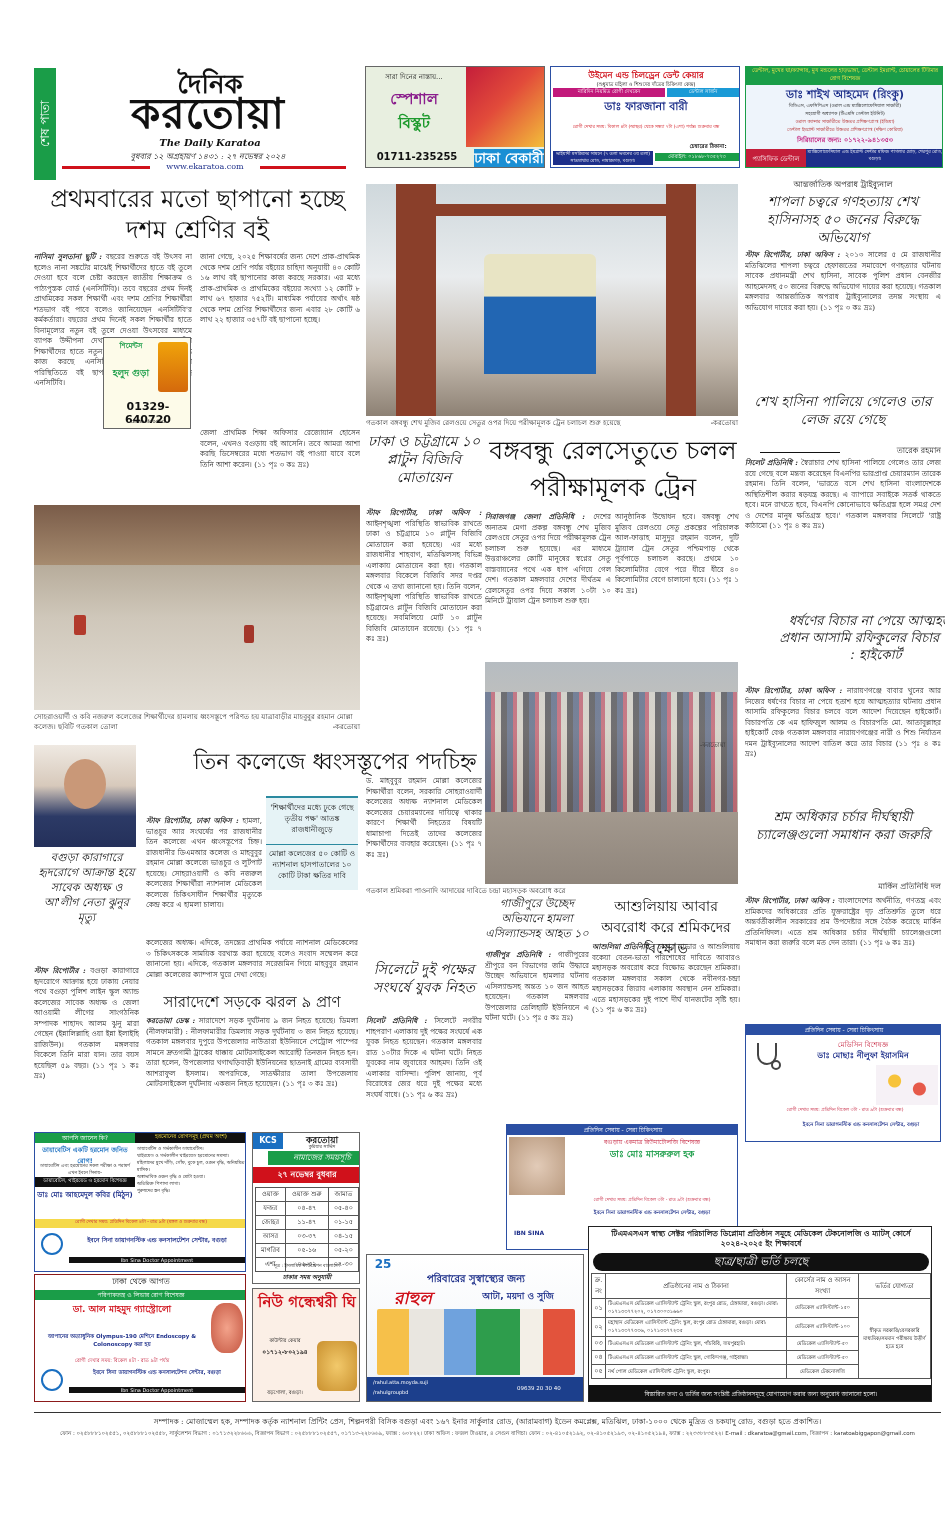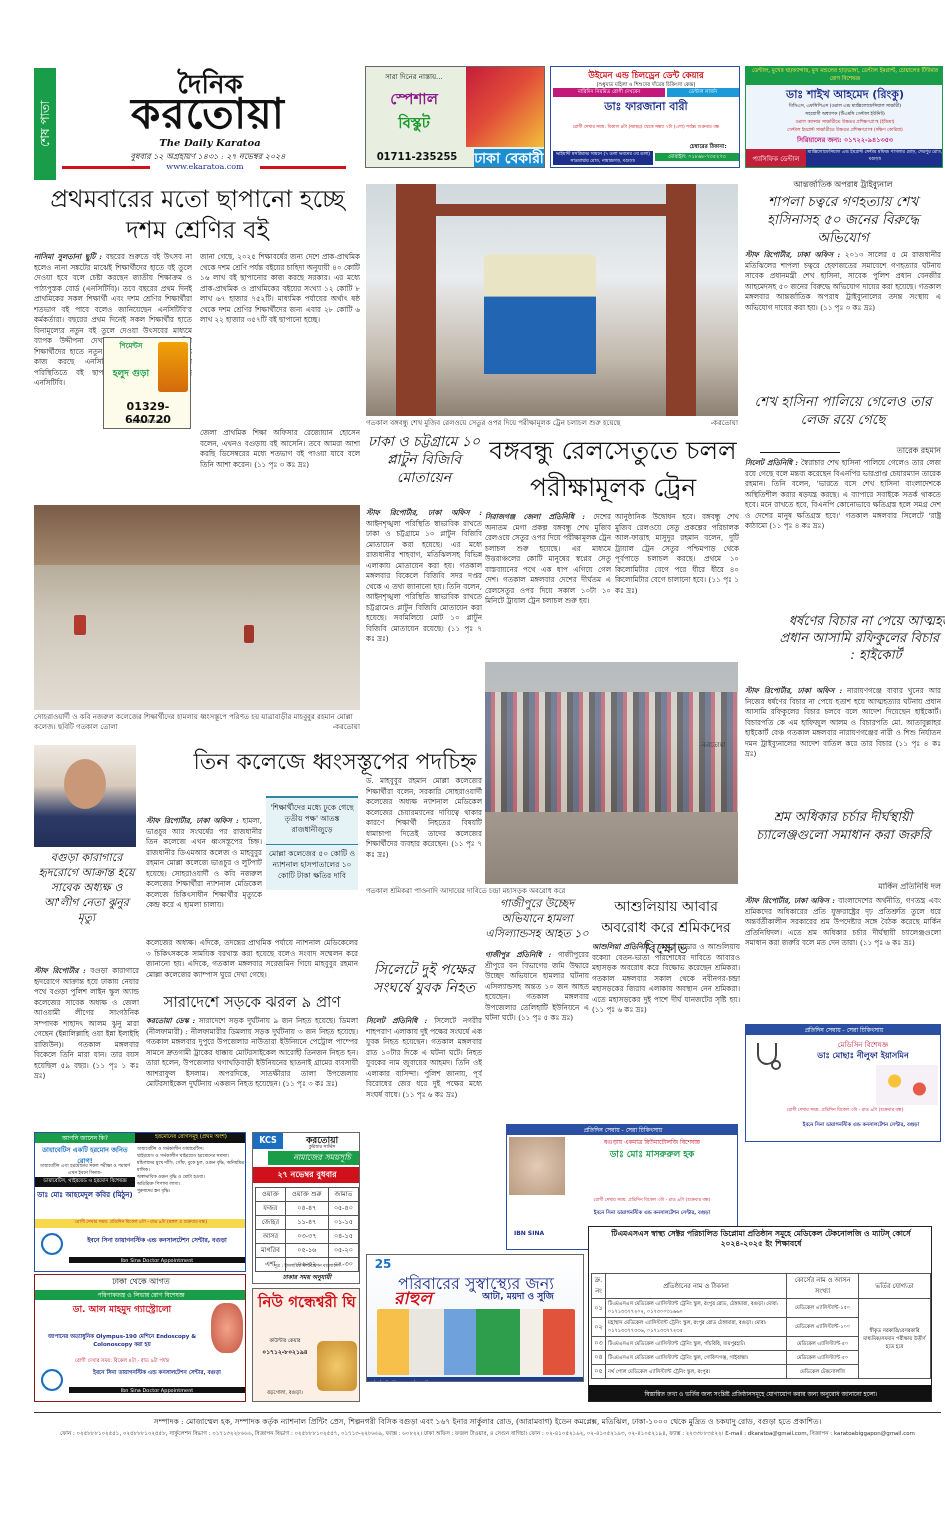--- a/index.html
+++ b/index.html
@@ -323,35 +323,36 @@
         <circle cx="26" cy="26" r="4" fill="none" stroke="#444" stroke-width="2"></circle>
       </svg>
   </div>
   <div class="abs ad-text" style="left:40px;top:14px;width:154px;font-size:7px;color:#c41e3a;">মেডিসিন বিশেষজ্ঞ</div>
   <div class="abs ad-text" style="left:40px;top:24px;width:154px;font-size:8px;color:#1d2f8a;font-weight:bold;">ডাঃ মোছাঃ নীলুফা ইয়াসমিন</div>
   <div class="abs" style="left:130px;top:40px;width:62px;height:40px;background:radial-gradient(circle at 30% 40%,#f7c33a 0 6px,transparent 7px),radial-gradient(circle at 70% 60%,#e65a4a 0 6px,transparent 7px),#f6f1f6;"></div>
   <div class="abs ad-text" style="left:4px;top:82px;width:190px;font-size:4.5px;color:#c41e3a;">রোগী দেখার সময়: প্রতিদিন বিকেল ৩টা - রাত ৯টা (শুক্রবার বন্ধ)</div>
   <div class="abs ad-text" style="left:36px;top:96px;width:158px;font-size:5px;color:#1d2f8a;font-weight:bold;">ইবনে সিনা ডায়াগনস্টিক এন্ড কনসালটেশন সেন্টার, বগুড়া</div>
 </div>
 
-<div class="abs ad" style="left:366px;top:1254px;width:218px;height:128px;background:linear-gradient(180deg,#fff 0%,#eef2f7 100%);">
+<div class="abs ad" style="left:366px;top:1254px;width:218px;height:148px;background:linear-gradient(180deg,#fff 0%,#eef2f7 100%);">
   <div class="abs ad-text" style="left:4px;top:2px;width:24px;font-size:12px;font-weight:bold;color:#1a6fc1;">25</div>
-  <div class="abs ad-text" style="left:0;top:16px;width:218px;font-size:16px;color:#1d2f8a;font-weight:normal;">পরিবারের সুস্বাস্থ্যের জন্য</div>
+  <div class="abs ad-text" style="left:0;top:16px;width:218px;font-size:10px;color:#1d2f8a;font-weight:bold;">পরিবারের সুস্বাস্থ্যের জন্য</div>
   <div class="abs ad-text" style="left:6px;top:30px;width:80px;font-size:17px;color:#d0111b;font-weight:bold;font-style:italic;">রাহুল</div>
   <div class="abs ad-text" style="left:86px;top:34px;width:130px;font-size:9px;color:#1d2f8a;font-weight:bold;">আটা, ময়দা ও সুজি</div>
   <div class="abs" style="left:10px;top:54px;width:198px;height:66px;background:linear-gradient(90deg,#f6c04a 0 16%,#e9e6e0 16% 34%,#6fa2dd 34% 50%,#2e9d4c 50% 72%,#f3efe7 72% 84%,#e2533c 84% 100%);border-radius:2px;"></div>
   <div class="abs" style="left:0;top:122px;width:218px;height:26px;background:#1c3f8c;">
     <div class="abs" style="left:6px;top:2px;width:140px;font-size:5px;color:#fff;font-family:'DejaVu Sans',sans-serif;">/rahul.atta.moyda.suji</div>
     <div class="abs" style="left:6px;top:12px;width:140px;font-size:5px;color:#fff;font-family:'DejaVu Sans',sans-serif;">/rahulgroupbd</div>
     <div class="abs" style="left:150px;top:8px;width:66px;font-size:5.5px;color:#fff;font-family:'DejaVu Sans',sans-serif;">09639 20 30 40</div>
   </div>
 </div>
 
 <div class="abs ad" style="left:588px;top:1226px;width:344px;height:176px;background:#fff;border-color:#222;">
   <div class="abs ad-text" style="left:2px;top:2px;width:340px;font-size:7.5px;line-height:10px;font-weight:bold;">টিএমএসএস স্বাস্থ্য সেক্টর পরিচালিত ডিপ্লোমা প্রতিষ্ঠান সমূহে মেডিকেল টেকনোলজি ও ম্যাটস্ কোর্সে ২০২৪-২০২৫ ইং শিক্ষাবর্ষে</div>
+  <div class="abs ad-text" style="left:4px;top:26px;width:336px;height:18px;font-size:11px;line-height:18px;background:#111;color:#fff;border-radius:10px;font-style:italic;">ছাত্র/ছাত্রী ভর্তি চলছে</div>
   <table class="abs" style="left:2px;top:46px;width:340px;">
     <thead>
         <tr>
       <th style="width:14px;">ক্র. নং</th>
       <th>প্রতিষ্ঠানের নাম ও ঠিকানা</th>
       <th style="width:72px;">কোর্সের নাম ও আসন সংখ্যা</th>
       <th style="width:72px;">ভর্তির যোগ্যতা</th>
     </tr>
       </thead>
     <tbody>

